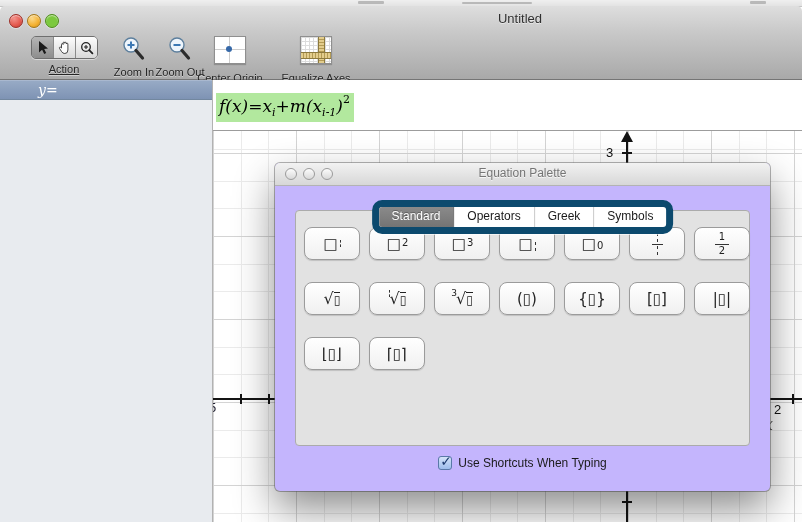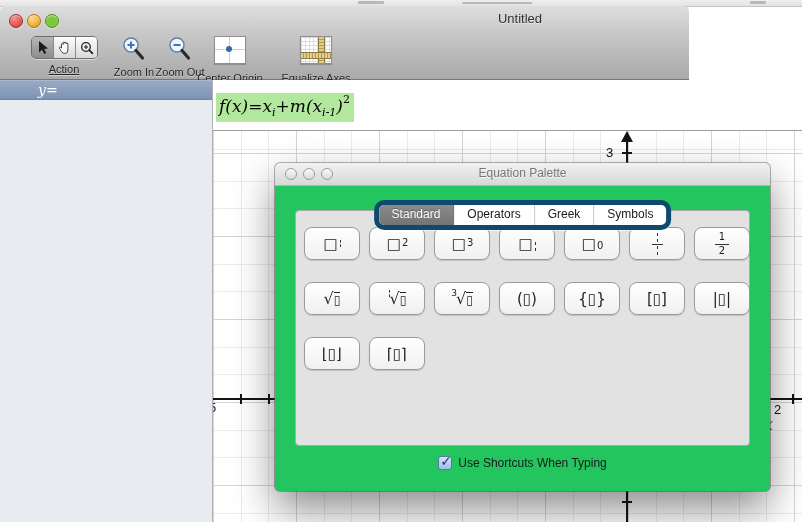--- a/index.html
+++ b/index.html
@@ -8,21 +8,21 @@
     font-family:"Liberation Sans","DejaVu Sans",sans-serif;
     background:#fff;
     -webkit-font-smoothing:antialiased;
   }
   
   #top-strip{position:absolute;left:0;top:0;width:802px;height:6px;
     background:linear-gradient(#efefef,#e3e3e3);border-bottom:1px solid #c4c4c4;}
   .smudge{position:absolute;background:#8f8f8f;opacity:.55;border-radius:1px;}
 
   
-  #header{position:absolute;left:0;top:6px;width:689px;height:74px;
+  #header{position:absolute;left:0;top:6px;width:802px;height:74px;
     background:linear-gradient(#dedede,#c9c9c9 35%,#a9a9a9);
     border-bottom:1px solid #757575;
     border-radius:5px 5px 0 0;box-sizing:border-box;}
   #win-title{position:absolute;left:520px;top:5px;transform:translateX(-50%);
     font-size:13px;color:#303030;text-shadow:0 1px 0 rgba(255,255,255,.5);}
   .tl{position:absolute;top:8px;width:12px;height:12px;border-radius:50%;
     box-shadow:inset 0 1px 1px rgba(255,255,255,.6),0 1px 1px rgba(255,255,255,.4);}
   #tl-close{left:9px;background:radial-gradient(circle at 35% 30%,#f2928b,#e4584d 60%,#b33a30);border:1px solid #9d2d26;}
   #tl-min{left:27px;background:radial-gradient(circle at 35% 30%,#fbd88a,#f3b030 60%,#c78a1d);border:1px solid #a57717;}
   #tl-zoom{left:45px;background:radial-gradient(circle at 35% 30%,#b6e98c,#7cc93e 60%,#559921;);border:1px solid #4f8c1f;background-color:#7cc93e;}
@@ -82,31 +82,31 @@
   .xtick{position:absolute;top:263px;width:2px;height:10px;background:#141414;}
   .axis-num{position:absolute;font-size:13px;color:#111;}
   #xletter{position:absolute;left:551px;top:284px;font-family:"DejaVu Serif","Liberation Serif",serif;
     font-style:italic;font-size:16px;color:#333;}
   #left-partial{position:absolute;left:0;top:269px;width:7px;height:16px;overflow:hidden;
     font-size:13px;color:#223;}
   #left-partial span{position:relative;left:-4px;}
 
   
   #palette{position:absolute;left:275px;top:163px;width:495px;height:328px;
-    background:#22c55e;border-radius:5px;
+    background:#c4b5fd;border-radius:5px;
     box-shadow:0 18px 40px rgba(0,0,0,.45),0 0 0 1px rgba(120,120,120,.55);}
   #pal-titlebar{height:22px;background:linear-gradient(#f2f2f2,#d7d7d7);
     border-bottom:1px solid #b3b3b3;border-radius:5px 5px 0 0;position:relative;}
   .ptl{position:absolute;top:5px;width:12px;height:12px;border-radius:50%;
     border:1px solid #9b9b9b;background:linear-gradient(#fcfcfc,#d9d9d9);box-sizing:border-box;}
   #pal-title{text-align:center;font-size:12px;color:#757575;line-height:21px;
     text-shadow:0 1px 0 rgba(255,255,255,.7);}
   
   #tabs{position:absolute;left:50%;top:37px;transform:translateX(-50%);
-    display:inline-flex;height:20px;background:#fff;border:5px solid #0c4a6e;border-radius:10px;
+    display:inline-flex;height:20px;background:#fff;border:7px solid #0c4a6e;border-radius:10px;
     overflow:hidden;z-index:2;box-shadow:0 1px 0 rgba(255,255,255,.6);}
   .tab{padding:0 13px;font-size:12px;line-height:19px;color:#1a1a1a;border-right:1px solid #c9c9c9;cursor:default;}
   .tab:last-child{border-right:none;}
   .tab.sel{background:linear-gradient(#8a8a8a,#747474);color:#fff;border-right-color:#6b6b6b;
     text-shadow:0 -1px 0 rgba(0,0,0,.3);}
   
   #panel{position:absolute;left:20px;top:47px;width:455px;height:236px;
     background:#e2e2e2;border:1px solid #ababab;border-radius:4px;box-sizing:border-box;}
   .btn-row{position:absolute;left:8px;display:flex;gap:9px;}
   #row-0{top:16px;} #row-1{top:71px;} #row-2{top:126px;}

